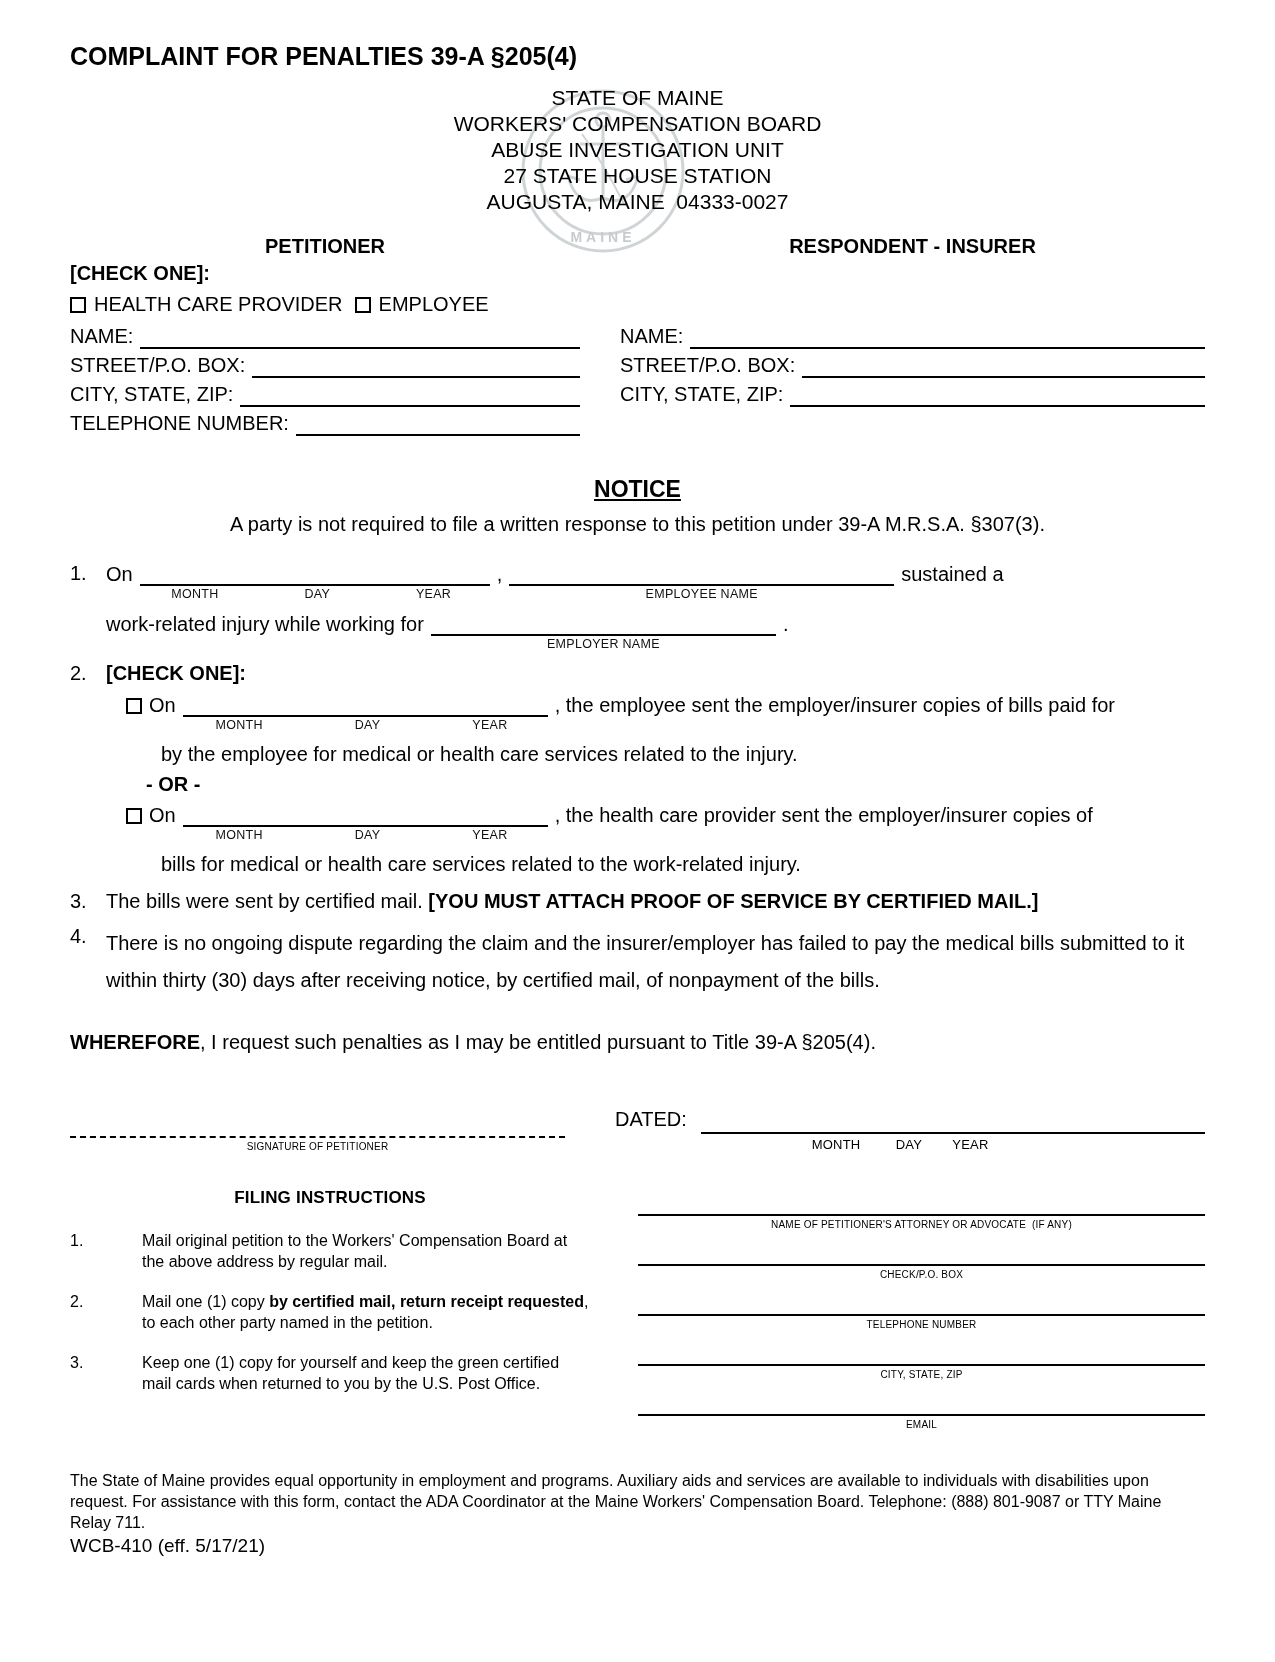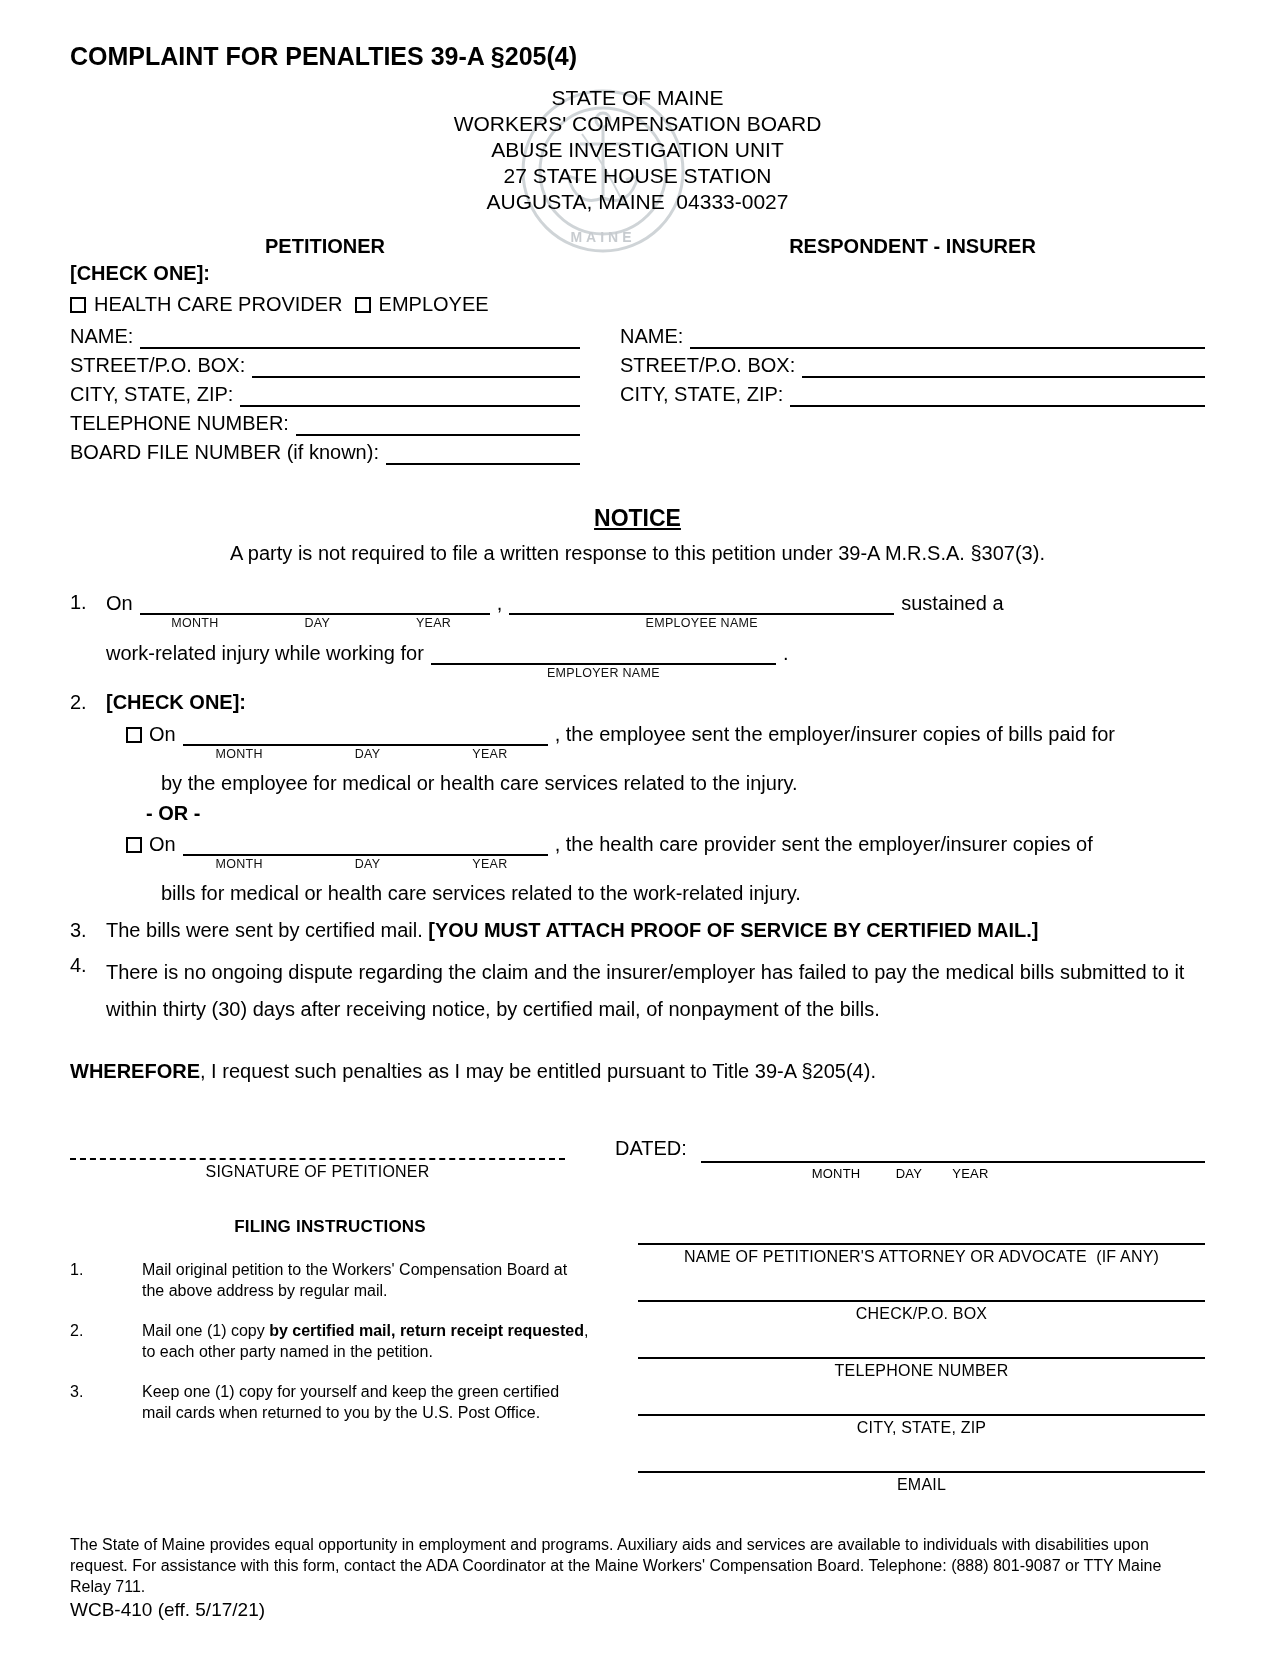--- a/index.html
+++ b/index.html
@@ -77,21 +77,21 @@
 
   .item3 { margin-top:14px; }
   .item4 { margin-top:12px; }
   .item4 .ibody { line-height:37px; }
 
   .wherefore { margin-top:32px; }
 
   .sigrow { margin-top:54px; display:flex; align-items:flex-end; }
   .sigwrap { width:495px; }
   .sigline { height:22px; border-bottom:2px dashed #000; }
-  .smalllabel { text-align:center; font-size:16px; margin-top:3px; letter-spacing:0.2px; }
+  .smalllabel { text-align:center; font-size:10px; margin-top:3px; letter-spacing:0.2px; }
   .datedlbl { margin-left:50px; padding-bottom:21px; white-space:nowrap; }
   .datewrap { flex:1; margin-left:14px; }
   .dateline { height:22px; border-bottom:2px solid #000; }
   .mdyl { display:flex; font-size:13px; margin-top:3px; letter-spacing:0.2px; }
   .mdyl span:nth-child(1){ margin-left:22%; }
   .mdyl span:nth-child(2){ margin-left:7%; }
   .mdyl span:nth-child(3){ margin-left:6%; }
 
   .fa-row { margin-top:36px; display:flex; }
   .fi-col { width:520px; }
@@ -163,24 +163,20 @@
           <span class="blankline"></span>
         </div>
         <div class="frow">
           <span class="flabel">CITY, STATE, ZIP:</span>
           <span class="blankline"></span>
         </div>
         <div class="frow">
           <span class="flabel">TELEPHONE NUMBER:</span>
           <span class="blankline"></span>
         </div>
-        <div class="frow">
-          <span class="flabel">BOARD FILE NUMBER (if known):</span>
-          <span class="blankline"></span>
-        </div>
       </div>
       <div class="col-r">
         <div class="frow">
           <span class="flabel">NAME:</span>
           <span class="blankline"></span>
         </div>
         <div class="frow">
           <span class="flabel">STREET/P.O. BOX:</span>
           <span class="blankline"></span>
         </div>

